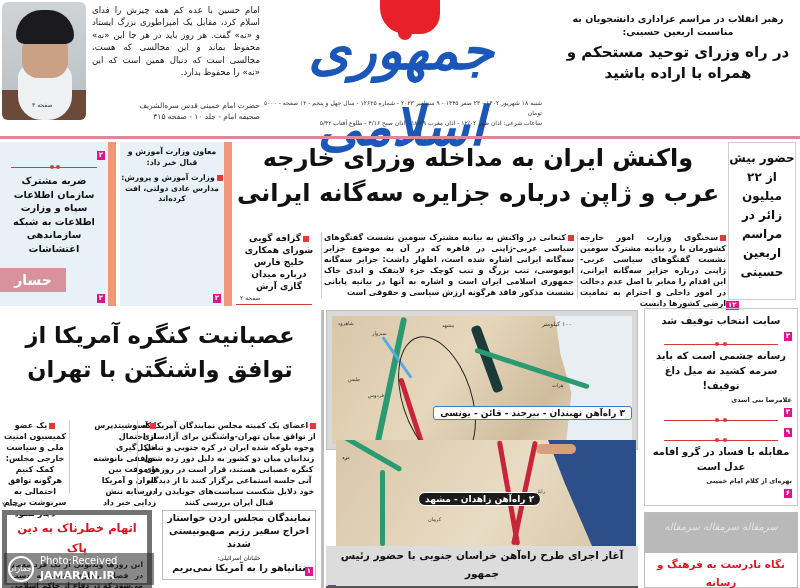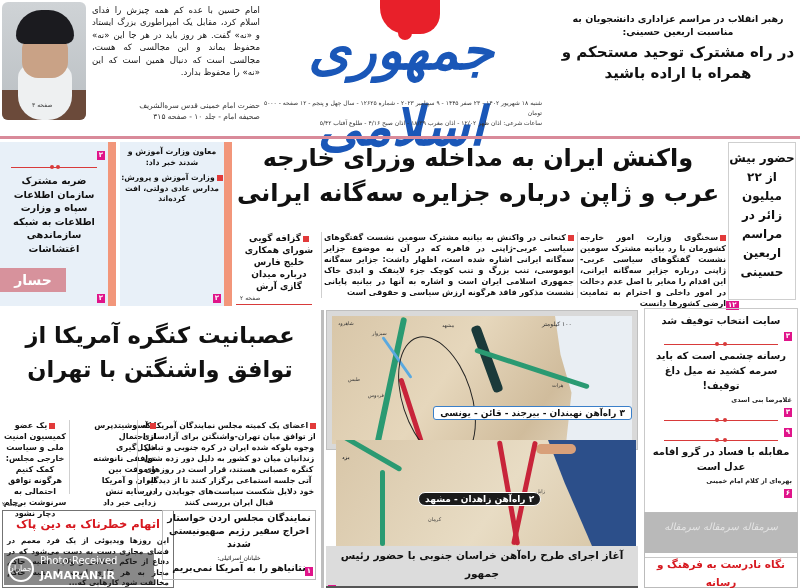--- a/index.html
+++ b/index.html
@@ -51,21 +51,21 @@
     #lead-headline { left: 236px; top: 141px; width: 484px; font-size: 24px; font-weight: bold; line-height: 35px; text-align: center; }
     #lead-col1 { left: 580px; top: 232px; width: 146px; font-size: 8px; line-height: 11px; text-align: justify; font-weight: bold; }
     #lead-col2 { left: 324px; top: 232px; width: 250px; font-size: 8px; line-height: 11px; text-align: justify; font-weight: bold; }
     #lead-col3 { left: 240px; top: 232px; width: 78px; font-size: 9px; line-height: 12px; text-align: center; font-weight: bold; }
     #lead-col3-page { left: 240px; top: 294px; font-size: 6px; color: #333; }
     #lead-col1-pg { left: 726px; top: 292px; }
 
     #arbaeen-box { left: 728px; top: 142px; width: 68px; height: 158px; border: 1px solid #cfcfcf; font-size: 12px; font-weight: bold; line-height: 19px; text-align: center; padding-top: 6px; }
 
     
-    #right-col { left: 644px; top: 308px; width: 154px; height: 250px; border: 1px solid #c9c9c9; padding: 4px 5px; }
+    #right-col { left: 644px; top: 308px; width: 154px; height: 198px; border: 1px solid #c9c9c9; padding: 4px 5px; }
     #right-col .h { font-size: 10px; font-weight: bold; line-height: 15px; text-align: center; }
     #right-col .by { font-size: 6.5px; font-weight: bold; margin-top: 3px; color: #222; }
     #right-col .pgrow { text-align: right; line-height: 10px; }
 
     
     #photo-frame { left: 326px; top: 310px; width: 312px; height: 140px; background: #d9d9d9; border: 1px solid #bfbfbf; }
     #map { left: 332px; top: 316px; width: 300px; height: 128px; background: linear-gradient(125deg, #d8c6a8 0%, #e6d7bc 40%, #d0bc9c 70%, #ece2cf 100%); overflow: hidden; }
     #map-bottom { left: 336px; top: 440px; width: 300px; height: 106px; background: linear-gradient(125deg, #d8c6a8 0%, #e8dcc4 55%, #d5c3a3 100%); overflow: hidden; }
     .rail { position: absolute; border-radius: 4px; }
     #photo-caption-bg { left: 326px; top: 546px; width: 312px; height: 42px; background: #dcdcdc; }
@@ -75,21 +75,21 @@
     .map-small { position: absolute; font-size: 5px; color: #333; }
 
     
     #us-headline { left: 2px; top: 318px; width: 316px; font-size: 22.5px; font-weight: bold; line-height: 34px; text-align: center; }
     #us-col1 { left: 140px; top: 420px; width: 178px; font-size: 7.8px; line-height: 11px; text-align: center; font-weight: bold; }
     #us-col2 { left: 72px; top: 420px; width: 64px; font-size: 8px; line-height: 11px; text-align: right; font-weight: bold; margin-left: 20px; }
     #us-col3 { left: 2px; top: 420px; width: 66px; font-size: 8px; line-height: 11px; text-align: center; font-weight: bold; }
     #us-page { left: 2px; top: 500px; font-size: 6px; color: #333; }
 
     
-    #accusation-box { left: 2px; top: 510px; width: 172px; height: 78px; border: 1px solid #737373; }
+    #accusation-box { left: 2px; top: 510px; width: 150px; height: 78px; border: 5px solid #737373; }
     #accusation-title { font-size: 11.5px; font-weight: bold; color: #d71920; text-align: center; line-height: 20px; margin-top: 3px; }
     #accusation-body { font-size: 7.5px; font-weight: bold; line-height: 10.5px; text-align: justify; padding: 2px 4px; }
     #jamaran-wm { left: 4px; top: 553px; width: 150px; height: 32px; background: rgba(40,40,40,0.55); color: #fff; }
     #jamaran-wm .logo { position: absolute; left: 4px; top: 3px; width: 26px; height: 26px; border: 2px solid #fff; border-radius: 50%; font-size: 8px; text-align: center; line-height: 22px; }
     #jamaran-wm .l1 { position: absolute; left: 36px; top: 2px; font-size: 10px; direction: ltr; }
     #jamaran-wm .l2 { position: absolute; left: 36px; top: 16px; font-size: 11px; font-weight: bold; direction: ltr; }
 
     #jordan-box { left: 162px; top: 510px; width: 154px; height: 70px; border: 1px solid #bbb; }
     #jordan-title { font-size: 9.5px; font-weight: bold; line-height: 13px; text-align: center; margin-top: 0; }
     #jordan-kicker { font-size: 6px; text-align: center; margin-top: 4px; }
@@ -124,37 +124,37 @@
   <div class="blood2"></div>
   <div id="logo-text">جمهوری اسلامی</div>
 </div>
 <div class="abs" id="edition-info">
   <div>شنبه ۱۸ شهریور ۱۴۰۲ - ۲۳ صفر ۱۴۴۵ - ۹ سپتامبر ۲۰۲۳ - شماره ۱۲۶۲۵ - سال چهل و پنجم - ۱۲ صفحه - ۵۰۰۰ تومان</div>
   <div>ساعات شرعی: اذان ظهر ۱۲/۰۲ - اذان مغرب ۱۸/۳۹ - اذان صبح ۴/۱۶ - طلوع آفتاب ۵/۴۲</div>
 </div>
 
 <div class="abs" id="leader-box">
   <div id="leader-kicker">رهبر انقلاب در مراسم عزاداری دانشجویان به مناسبت اربعین حسینی:</div>
-  <div id="leader-title">در راه مشترک توحید مستحکم و همراه با اراده باشید</div>
+  <div id="leader-title">در راه وزرای توحید مستحکم و همراه با اراده باشید</div>
 </div>
 <div class="abs" id="leader-page">صفحه ۳</div>
 
 <div class="abs" id="masthead-rule"></div>
 
 <div class="abs bluebox" id="box-martyrs">
   <div style="padding:0 3px;"><span class="pg">۲</span></div>
   <div class="divider"></div>
   <div class="t2">ضربه مشترک سازمان اطلاعات سپاه و وزارت اطلاعات به شبکه سازماندهی اغتشاشات</div>
   <div style="position:absolute;right:3px;bottom:2px;"><span class="pg">۲</span></div>
 </div>
 <div class="abs salmon" id="box-martyrs-bar"></div>
 <div class="abs" id="watermark-top">حسار</div>
 
 <div class="abs bluebox" id="box-teacher">
-  <div class="kick">معاون وزارت آموزش و شدند خبر داد:</div>
+  <div class="kick">معاون وزارت آموزش و قبال خبر داد:</div>
   <div class="sub"><span class="sq"></span><span>وزارت آموزش و پرورش: مدارس عادی دولتی، افت کرده‌اند</span></div>
   <div style="position:absolute;right:3px;bottom:2px;"><span class="pg">۲</span></div>
 </div>
 <div class="abs salmon" id="box-teacher-bar"></div>
 
 <div class="abs" id="lead-headline">واکنش ایران به مداخله وزرای خارجه عرب و ژاپن درباره جزایره سه‌گانه ایرانی</div>
 <div class="abs" id="lead-col1"><span class="sq"></span><span>سخنگوی وزارت امور خارجه کشورمان با رد بیانیه مشترک سومین نشست گفتگوهای سیاسی عربی-ژاپنی درباره جزایر سه‌گانه ایرانی، این اقدام را مغایر با اصل عدم دخالت در امور داخلی و احترام به تمامیت ارضی کشورها دانست</span></div>
 <div class="abs" id="lead-col1-pg"><span class="pg">۱۲</span></div>
 <div class="abs" id="lead-col2"><span class="sq"></span><span>کنعانی در واکنش به بیانیه مشترک سومین نشست گفتگوهای سیاسی عربی-ژاپنی در قاهره که در آن به موضوع جزایر سه‌گانه ایرانی اشاره شده است، اظهار داشت: جزایر سه‌گانه ابوموسی، تنب بزرگ و تنب کوچک جزء لاینفک و ابدی خاک جمهوری اسلامی ایران است و اشاره به آنها در بیانیه پایانی نشست مذکور فاقد هرگونه ارزش سیاسی و حقوقی است</span></div>
 <div class="vrule" style="left:321px;top:232px;height:66px;"></div>

